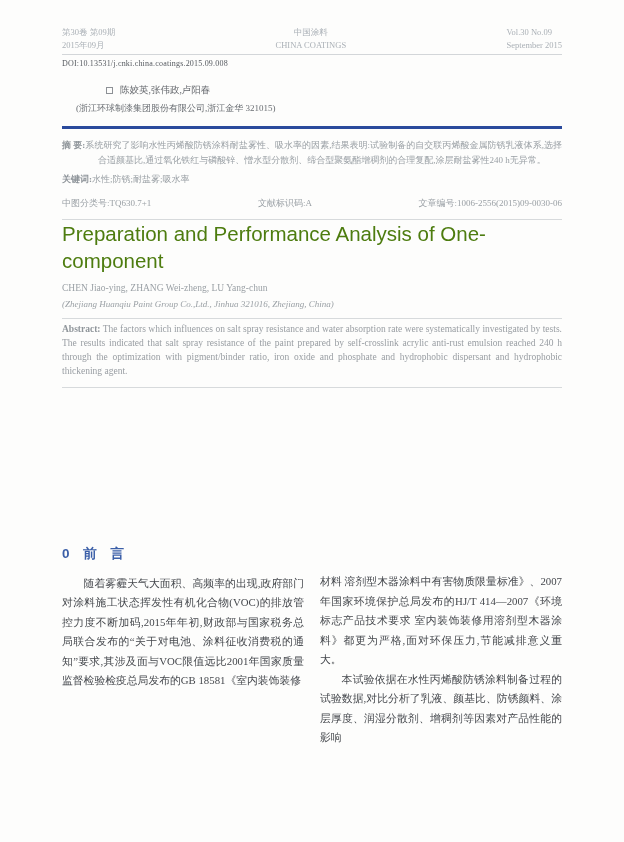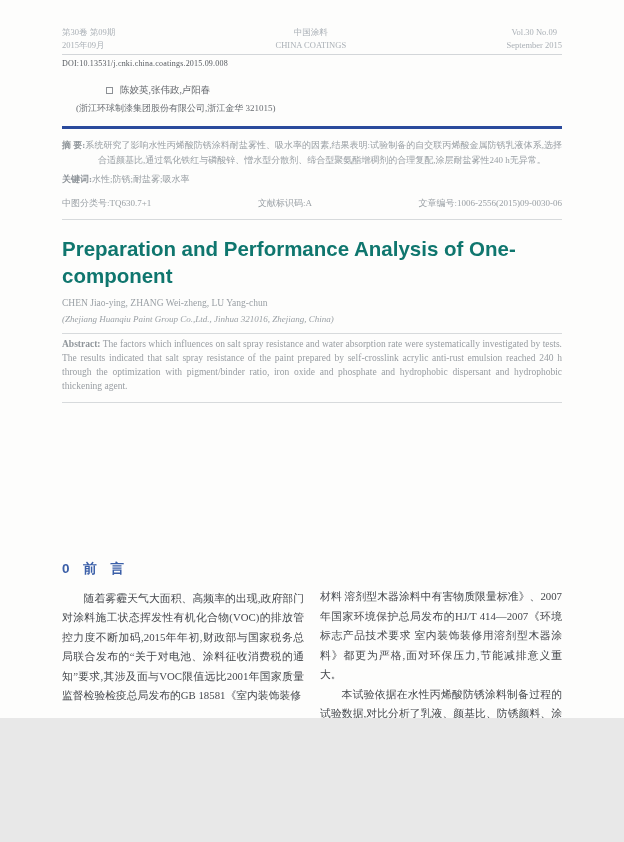--- a/index.html
+++ b/index.html
@@ -1,27 +1,27 @@
 <!DOCTYPE html>
 <html><head>
 <meta charset="utf-8">
 <style>
   * { margin:0; padding:0; box-sizing:border-box; }
   html,body { background:#e8e8e8; }
   .page {
-    width:624px; height:718px; margin:0 auto; background:#fdfdfc;
+    width:624px; height:842px; margin:0 auto; background:#fdfdfc;
     position:relative; overflow:hidden;
     font-family:"Liberation Serif", serif;
   }
   .inner { padding:26px 62px 0 62px; }
 
   
   .jheader { display:flex; justify-content:space-between; color:#aab0b6; font-size:8.5px; line-height:12.5px; }
   .jheader .c-center { text-align:center; }
-  .jheader .c-right { text-align:center; }
+  .jheader .c-right { text-align:left; }
   .header-rule { border-bottom:1px solid #d3d6d9; margin-top:3px; }
   .doi-line { font-size:8px; color:#55595f; margin-top:4px; letter-spacing:.2px; font-family:"Liberation Serif", serif; }
 
   
   .cn-title { color:#24418c; font-weight:bold; font-size:28.5px; line-height:36px; margin-top:40px;
     font-family:"Liberation Sans", sans-serif; letter-spacing:1px; }
   .authors-row { margin-top:16px; display:flex; align-items:center; gap:7px; color:#63666b; font-size:9.5px;padding-left:44px; }
   .author-bullet { width:7px; height:7px; border:1px solid #8d9196; flex:0 0 auto; }
   .affiliation-cn { color:#696d72; font-size:9px; margin-top:5px; padding-left:14px; }
   .blue-rule { height:3px; background:#2a4a9c; margin-top:11px; }
@@ -29,21 +29,21 @@
   
   .abstract-cn { margin-top:9px; color:#9aa0a5; font-size:9px; line-height:15px; text-align:justify;
     padding-left:36px; text-indent:-36px; }
   .abstract-cn .lbl { font-weight:bold; color:#8f959a; }
   .keywords-cn { color:#9aa0a5; font-size:9px; margin-top:5px; }
   .keywords-cn .lbl { font-weight:bold; color:#8f959a; }
   .clc-row { display:flex; justify-content:space-between; color:#9aa0a5; font-size:9px; margin-top:11px; }
   .thin-rule { border-bottom:1px solid #d7dadc; margin-top:9px; }
 
   
-  .en-title { color:#0f766e; font-weight:bold; font-size:20.5px; line-height:27px; margin-top:15px;
+  .en-title { color:#4d7c0f; font-weight:normal; font-size:20.5px; line-height:27px; margin-top:0;
     font-family:"Liberation Sans", sans-serif; }
   .en-authors { color:#9aa0a5; font-size:9.5px; margin-top:9px; }
   .en-affiliation { color:#9aa0a5; font-size:9px; font-style:italic; margin-top:6px; }
   .abstract-en { color:#989da2; font-size:9.5px; line-height:14px; text-align:justify; margin-top:3px; }
   .abstract-en .lbl, .keywords-en .lbl { font-weight:bold; color:#8f959a; }
   .keywords-en { color:#989da2; font-size:9.5px; margin-top:1px; }
 
   
   .body-section { margin-top:156px; display:flex; gap:16px; }
   .col { width:242px; font-size:10.8px; line-height:19.5px; color:#45484d; text-align:justify; }

